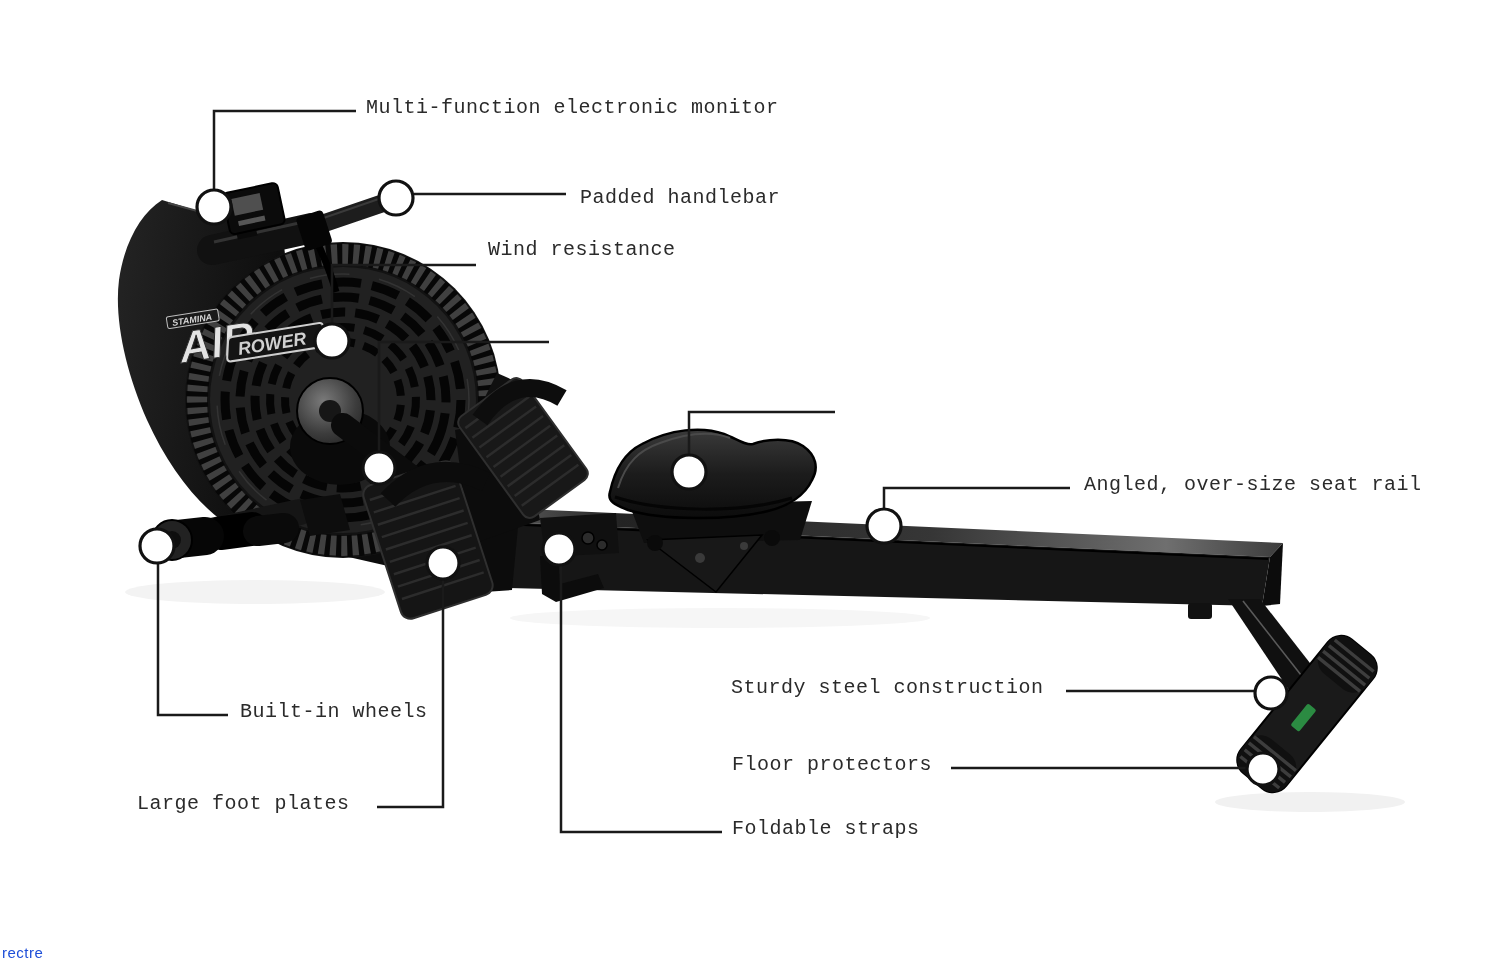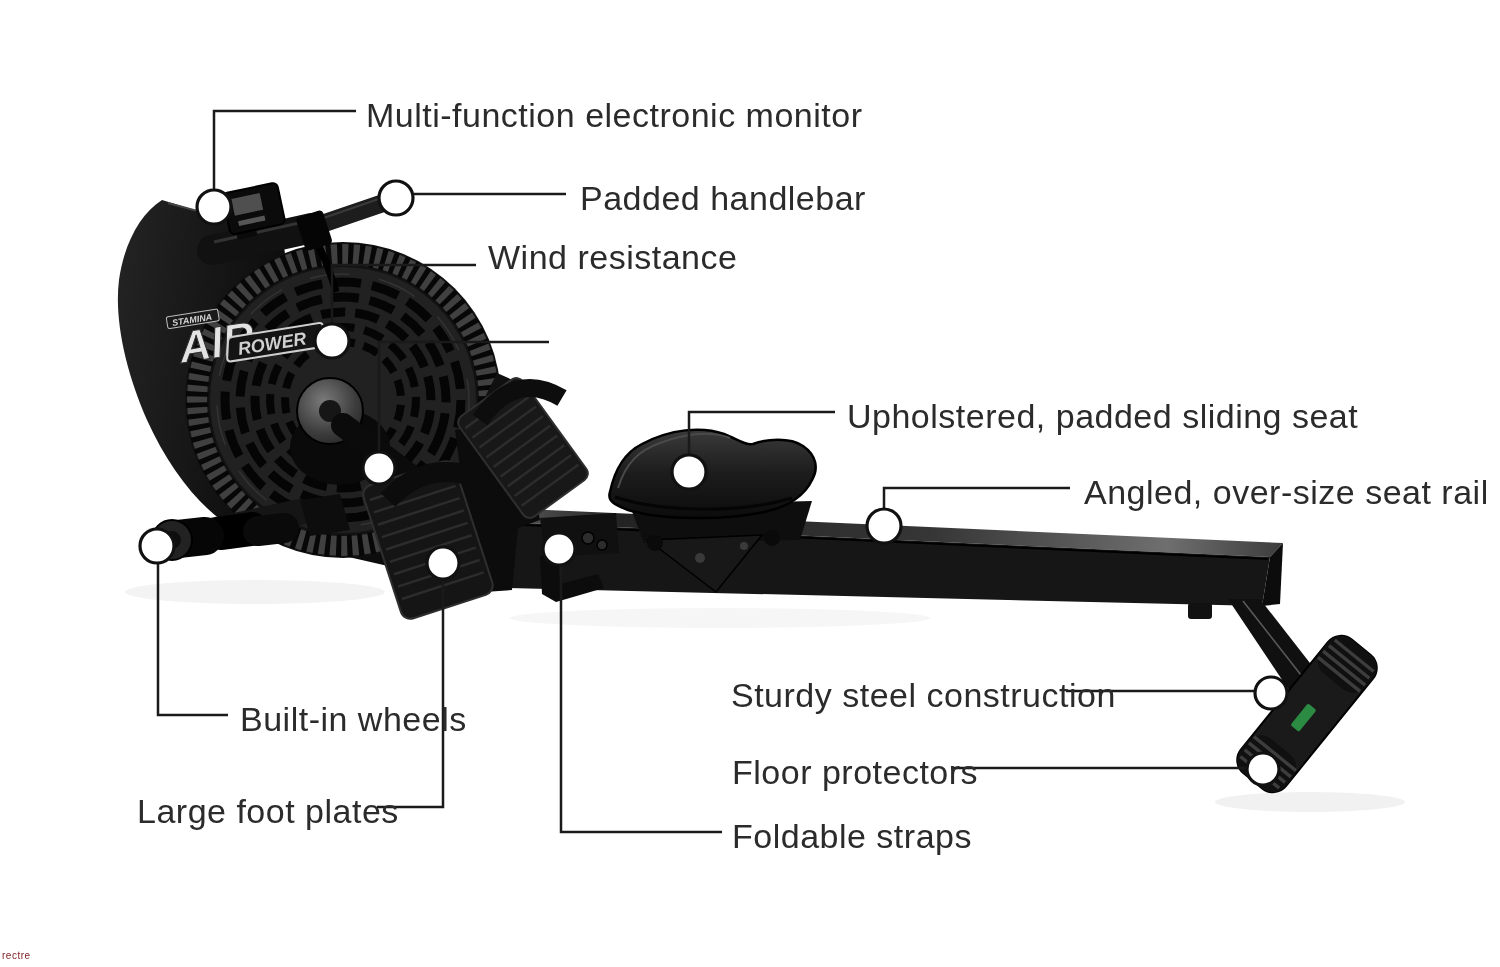--- a/index.html
+++ b/index.html
@@ -2,25 +2,25 @@
 <html><head>
 <meta charset="utf-8">
 <style>
   html,body{margin:0;padding:0;background:#ffffff;}
   .stage{
     position:relative;width:1500px;height:967px;background:#ffffff;
     font-family:"Liberation Sans","DejaVu Sans",sans-serif;overflow:hidden;
   }
   .illustration{position:absolute;left:0;top:0;width:1500px;height:967px;}
   .callout-label{
-    position:absolute;font-size:34px;letter-spacing:.5px;line-height:1;
-    color:#2b2b2b;white-space:nowrap;
+    position:absolute;font-size:20px;letter-spacing:.5px;line-height:1;
+    color:#2b2b2b;white-space:nowrap;font-family:Liberation Mono, monospace;
   }
   .watermark{
-    position:absolute;left:2px;bottom:6px;font-size:10px;color:#7f1d1d;
+    position:absolute;left:2px;bottom:6px;font-size:15px;color:#1d4ed8;
     letter-spacing:.5px;
   }
   .cl{fill:none;stroke:#1a1a1a;stroke-width:2.5;}
   .cm{fill:#ffffff;stroke:#111111;stroke-width:3.2;}
 </style>
 </head>
 <body>
 
 <div class="stage">
 
@@ -260,23 +260,22 @@
         <circle class="cm" cx="157" cy="546" r="17"></circle>
       </g>
       <g>
         <polyline class="cl" points="443,579 443,807 377,807"></polyline>
         <circle class="cm" cx="443" cy="563" r="16"></circle>
       </g>
     </g>
   </svg>
 
   <div class="callout-label" style="left:366px;top:98px">Multi-function electronic monitor</div>
-  <div class="callout-label" style="left:580px;top:181px">Padded handlebar</div>
+  <div class="callout-label" style="left:580px;top:188px">Padded handlebar</div>
   <div class="callout-label" style="left:488px;top:240px">Wind resistance</div>
-  <div class="callout-label" style="left:847px;top:399px">Upholstered, padded sliding seat</div>
   <div class="callout-label" style="left:731px;top:678px">Sturdy steel construction</div>
   <div class="callout-label" style="left:1084px;top:475px">Angled, over-size seat rail</div>
   <div class="callout-label" style="left:732px;top:755px">Floor protectors</div>
   <div class="callout-label" style="left:732px;top:819px">Foldable straps</div>
   <div class="callout-label" style="left:240px;top:702px">Built-in wheels</div>
   <div class="callout-label" style="left:137px;top:794px">Large foot plates</div>
 
   <div class="watermark">rectre</div>
 </div>
 

